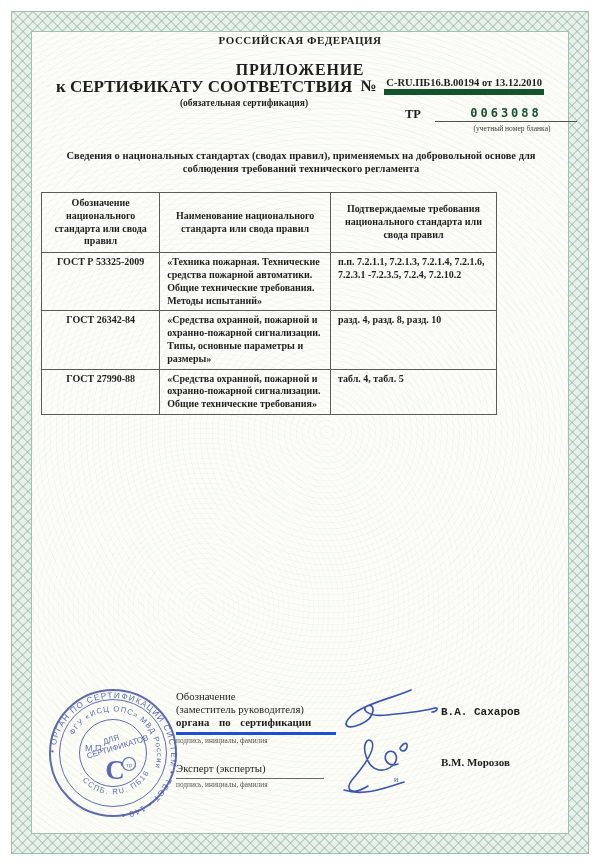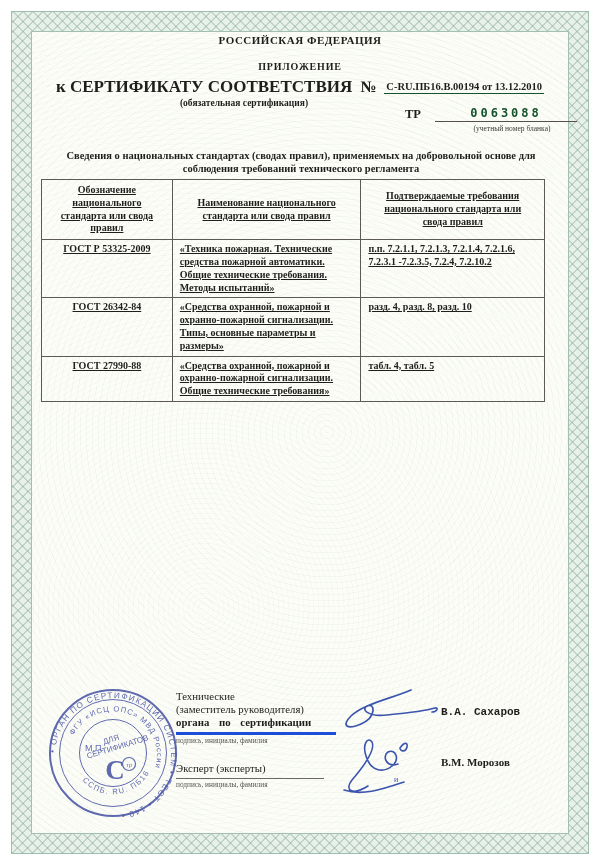--- a/index.html
+++ b/index.html
@@ -24,42 +24,42 @@
       repeating-radial-gradient(circle at 55% 50%, rgba(168,192,182,.10) 0 1px, transparent 1px 6px),
       repeating-radial-gradient(circle at 32% 72%, rgba(168,192,182,.08) 0 1px, transparent 1px 5px),
       #fdfdf7;
   }
 
   .content { position: absolute; inset: 0; }
 
   .country-title { position: absolute; top: 34px; left: 0; width: 100%; text-align: center;
     font-size: 11px; font-weight: bold; letter-spacing: .5px; }
   .doc-title { position: absolute; top: 61px; left: 0; width: 100%; text-align: center;
-    font-size: 10px; font-weight: bold; letter-spacing: .8px; font-family: Liberation Serif, serif; }
+    font-size: 16px; font-weight: bold; letter-spacing: .8px; font-family: Liberation Serif, serif; }
   .cert-line { position: absolute; top: 77px; left: 0; width: 100%;
-    display: flex; justify-content: center; align-items: center; gap: 8px; }
+    display: flex; justify-content: center; align-items: flex-start; gap: 8px; }
   .cert-prefix { font-size: 17px; font-weight: bold; }
   .num-sign { font-size: 16px; font-weight: bold; }
-  .cert-number { font-size: 10.5px; font-weight: bold; border-bottom: 1px solid #14532d; padding: 0 2px 1px 2px; }
+  .cert-number { font-size: 10.5px; font-weight: bold; border-bottom: 6px solid #14532d; padding: 0 2px 1px 2px; }
   .mandatory-note { position: absolute; top: 98px; left: 0; width: 100%; text-align: center;
     font-size: 9.5px; font-weight: bold; transform: translateX(-56px); }
 
   .tr-block { position: absolute; top: 106px; left: 405px; width: 172px; }
   .tr-row { display: flex; align-items: flex-end; }
   .tr-label { font-size: 12.5px; font-weight: bold; margin-right: 14px; }
   .blank-number { flex: 1; text-align: center; border-bottom: 1px solid #55504c;
     font-family: "DejaVu Sans Mono", monospace; font-weight: bold; font-size: 12px;
     letter-spacing: 3px; color: #14532d; padding-bottom: 1px; }
   .blank-note { margin-left: 42px; text-align: center; font-size: 7.5px; color: #3d3a36; padding-top: 2px; }
 
   .intro { position: absolute; top: 150px; left: 38px; width: 526px; text-align: center;
     font-size: 10.5px; font-weight: bold; line-height: 1.22; }
 
-  table.standards { position: absolute; top: 179px; left: 41px; width: 504px;
-    border-collapse: collapse; table-layout: fixed; text-decoration: underline; }
+  table.standards { position: absolute; top: 192px; left: 41px; width: 456px;
+    border-collapse: collapse; table-layout: fixed; }
   table.standards th, table.standards td {
     border: 1px solid #5d5a55; font-size: 10px; font-weight: bold; line-height: 1.28;
     padding: 3px 7px; vertical-align: top; }
   table.standards th { text-align: center; vertical-align: middle; padding: 4px 10px; }
   col.c1 { width: 26%; } col.c2 { width: 37.5%; } col.c3 { width: 36.5%; }
   td.designation { text-align: center; }
   td.std-name, td.std-req { text-align: left; }
 
   
   .sign-labels { position: absolute; left: 176px; top: 690px; width: 160px; font-size: 10.8px; font-weight: normal; }
@@ -167,21 +167,21 @@
           <text x="68" y="55" font-size="8" text-anchor="middle">ДЛЯ</text>
           <text x="72" y="64" font-size="8" text-anchor="middle">СЕРТИФИКАТОВ</text>
         </g>
         <text x="70" y="94" font-size="27" font-weight="bold" font-family="Liberation Serif, serif" text-anchor="middle">С</text>
         <circle cx="84" cy="79" r="6.5" fill="none" stroke="#4a55a5" stroke-width="1.2"></circle>
         <text x="84" y="82" font-size="6" text-anchor="middle">тр</text>
       </g>
     </svg>
 
     <div class="sign-labels">
-      <div class="role-line">Технические</div>
+      <div class="role-line">Обозначение</div>
       <div class="role-line">(заместитель руководителя)</div>
       <div class="role-line justified sig-underline">органа по сертификации</div>
       <div class="sig-caption">подпись, инициалы, фамилия</div>
       <div class="expert-block">
         <div class="expert-role">Эксперт (эксперты)</div>
         <div class="sig-caption">подпись, инициалы, фамилия</div>
       </div>
     </div>
 
     <svg class="signature-svg first" width="112" height="48" viewBox="0 0 112 48">

